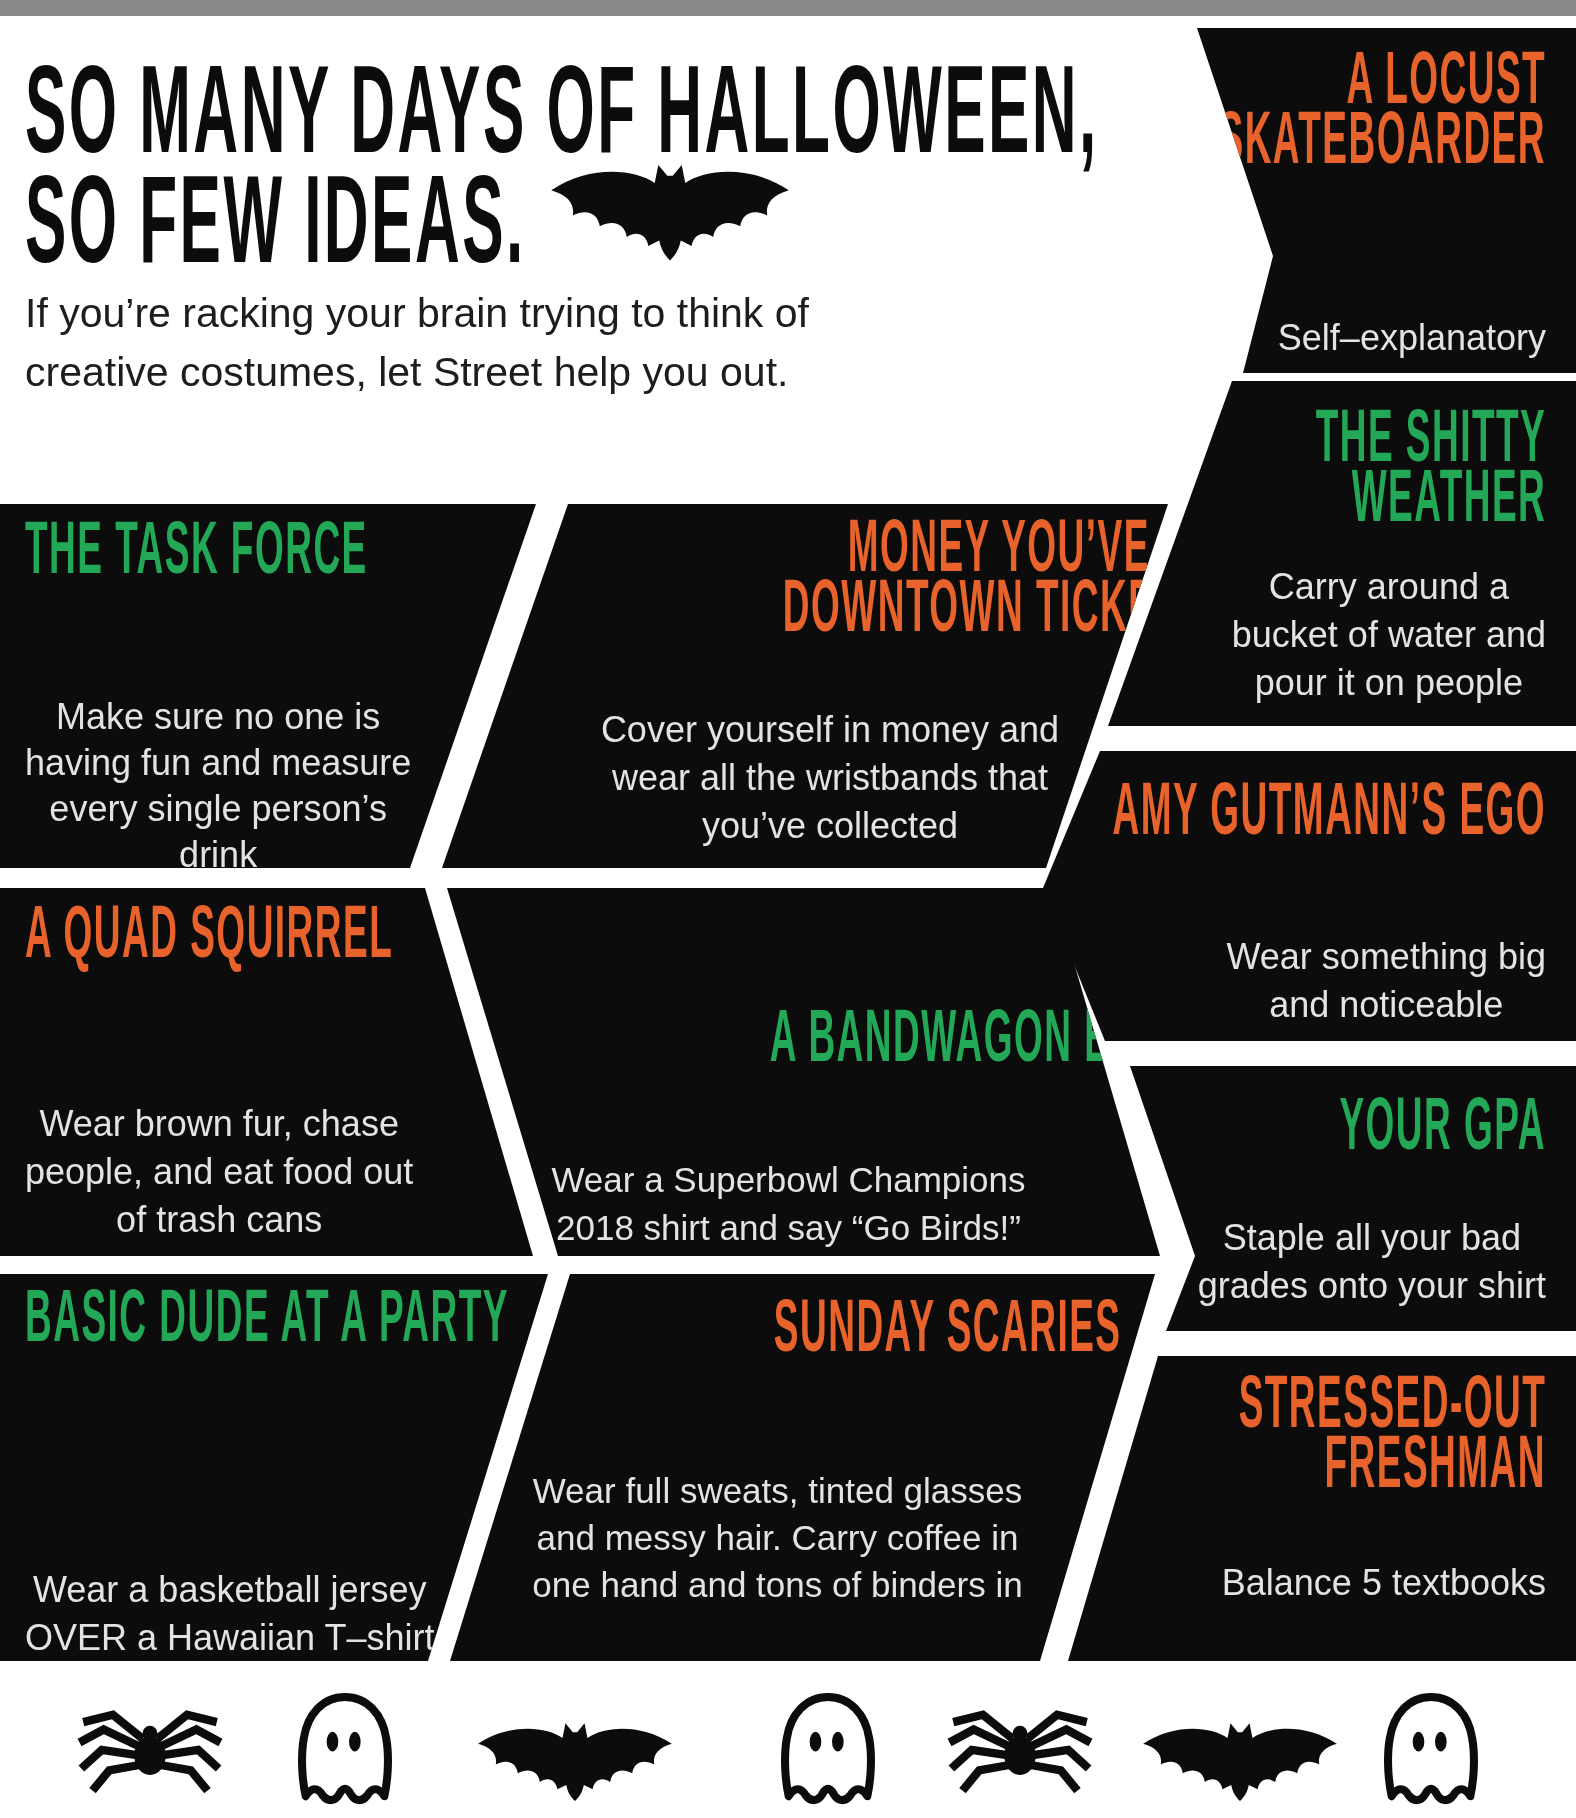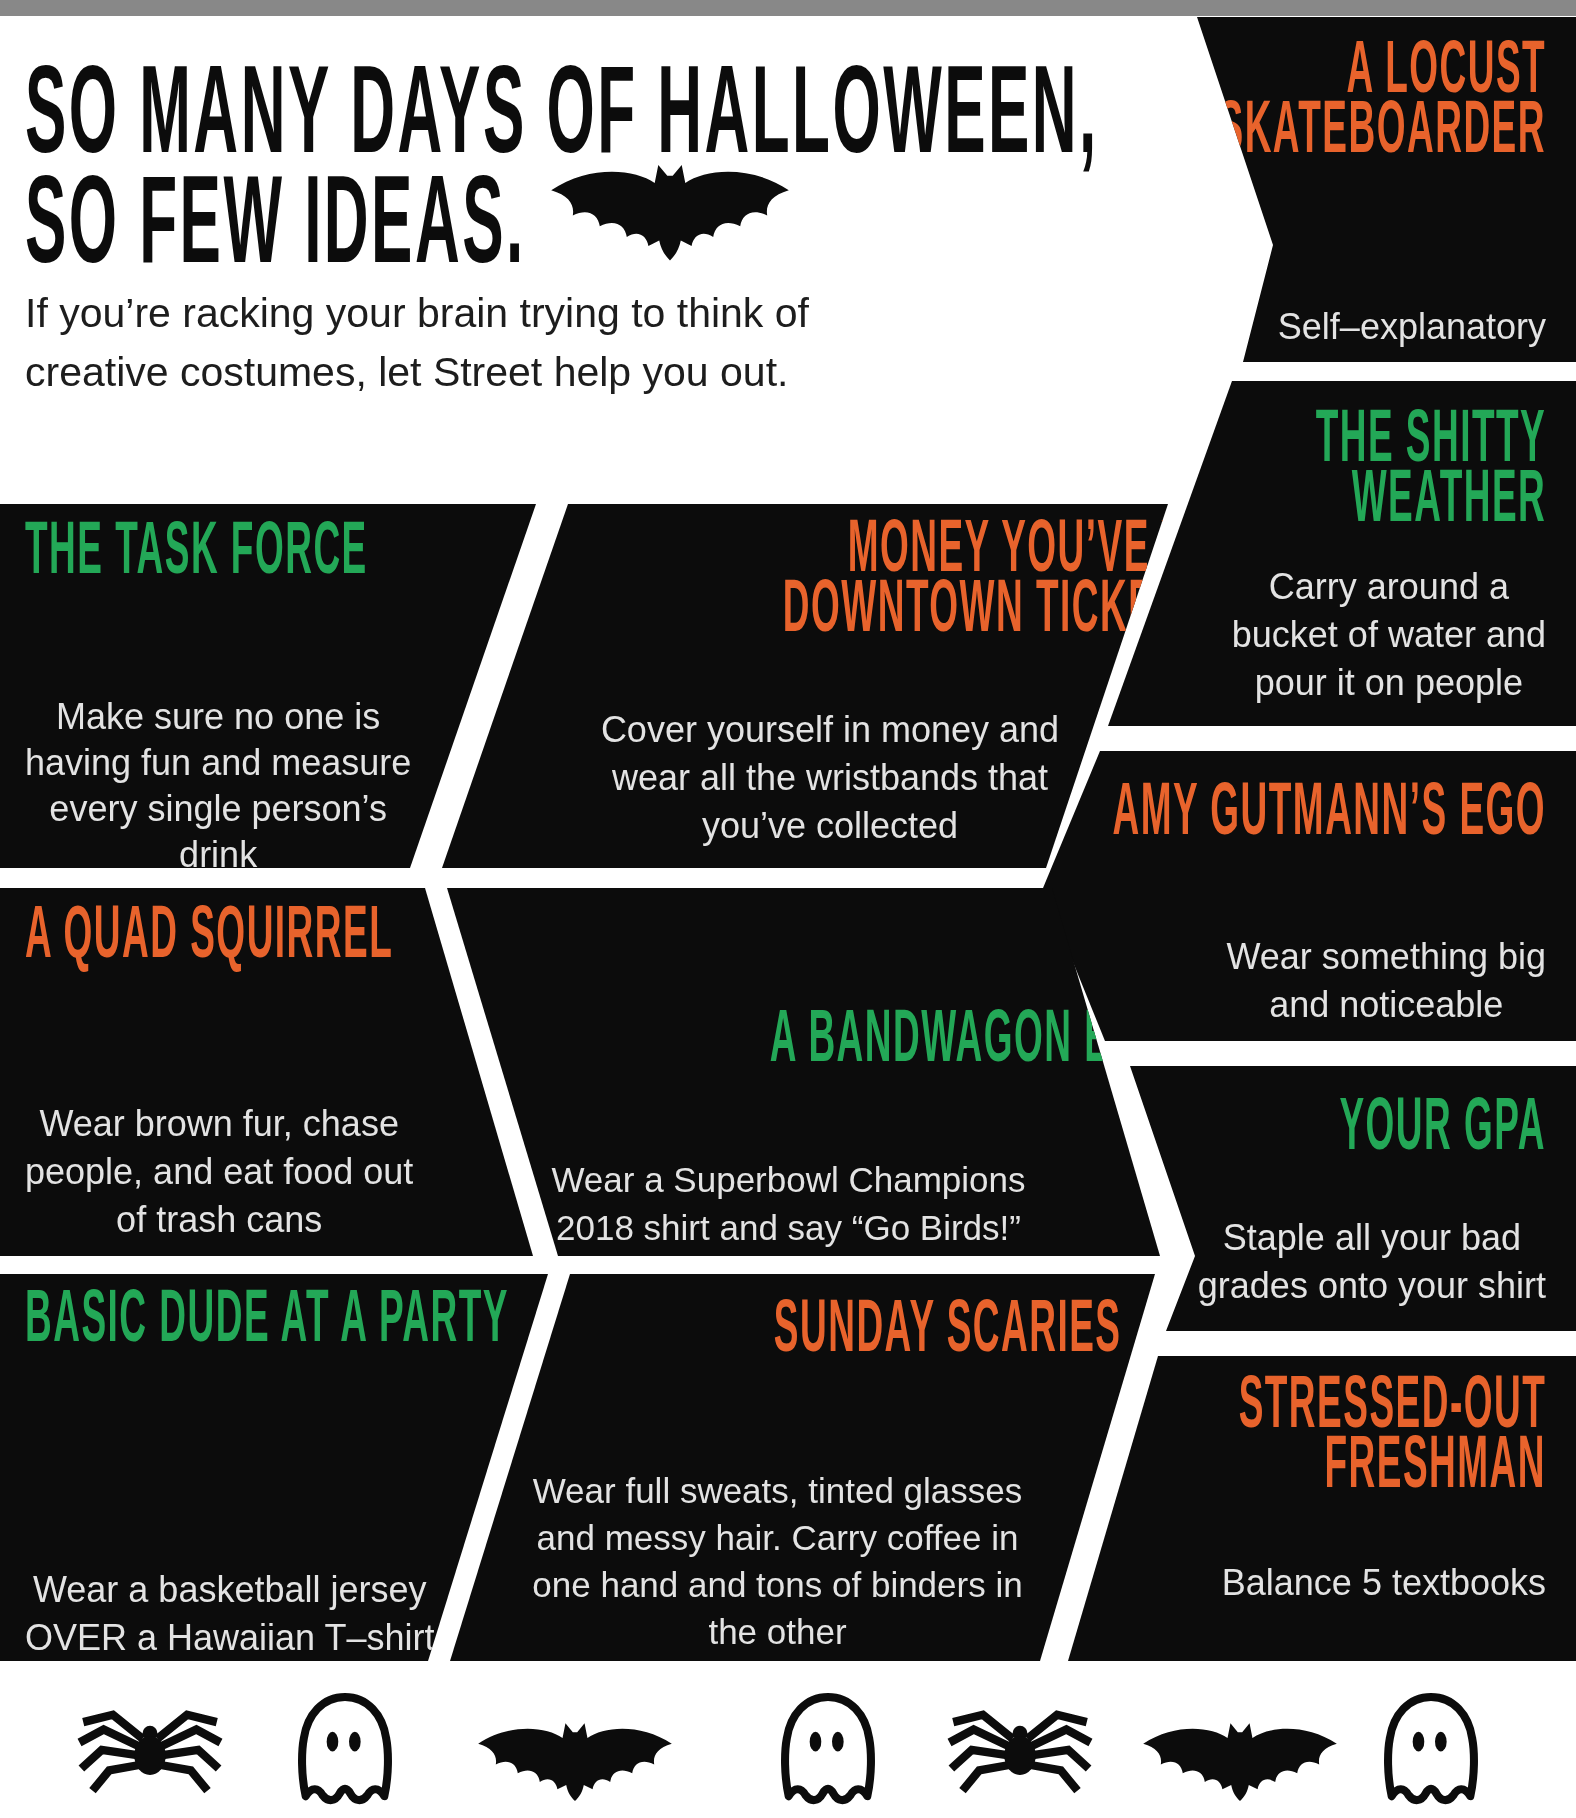--- a/index.html
+++ b/index.html
@@ -22,21 +22,21 @@
   
   .panel{position:absolute;background:var(--panel);}
   .ptitle{position:absolute;margin:0;font-weight:bold;font-size:74px;}
   .ptitle .tl{display:block;line-height:60px;white-space:nowrap;}
   .ptitle.al{text-align:left;} .ptitle.ac{text-align:center;} .ptitle.ar{text-align:right;}
   .c-orange{color:var(--orange);} .c-green{color:var(--green);}
   .pbody{position:absolute;color:var(--body_text);font-size:36px;line-height:48px;}
   .pbody.al{text-align:center;} .pbody.ac{text-align:center;} .pbody.ar{text-align:center;}
   .bl{white-space:nowrap;}
   
-  .p0{left:1197px;top:1px;width:379px;height:404px;clip-path:polygon(0px 0px,379px 0px,379px 345px,46px 345px,76px 228px);}
+  .p0{left:1197px;top:12px;width:379px;height:404px;clip-path:polygon(0px 0px,379px 0px,379px 345px,46px 345px,76px 228px);}
   .p0 .ptitle{right:30px;top:20px;} .p0 .pbody{right:30px;top:286px;}
   .p1{left:1108px;top:365px;width:468px;height:345px;clip-path:polygon(124px 0px,468px 0px,468px 345px,0px 345px);}
   .p1 .ptitle{right:30px;top:25px;} .p1 .pbody{right:30px;top:182px;}
   .p2{left:1043px;top:735px;width:533px;height:290px;clip-path:polygon(57px 0px,533px 0px,533px 290px,62px 290px,0px 137px);}
   .p2 .ptitle{right:30px;top:28px;} .p2 .pbody{right:30px;top:182px;}
   .p3{left:1130px;top:1050px;width:446px;height:265px;clip-path:polygon(0px 0px,446px 0px,446px 265px,36px 265px,65px 190px);}
   .p3 .ptitle{right:30px;top:28px;} .p3 .pbody{right:30px;top:148px;}
   .p4{left:1068px;top:1340px;width:508px;height:305px;clip-path:polygon(90px 0px,508px 0px,508px 305px,0px 305px);}
   .p4 .ptitle{right:30px;top:16px;} .p4 .pbody{right:30px;top:203px;}
   
@@ -216,21 +216,20 @@
   </section>
 
   <section class="panel p10">
     <h2 class="ptitle ac c-orange">
       <span class="tl"><span class="cond">SUNDAY SCARIES</span></span>
     </h2>
     <div class="pbody ac">
       <div class="bl">Wear full sweats, tinted glasses</div>
       <div class="bl">and messy hair. Carry coffee in</div>
       <div class="bl">one hand and tons of binders in</div>
-      <div class="bl">the other</div>
     </div>
   </section>
 
   <div>
     <svg class="icon fi1">
         <use href="#sym-spider"></use>
       </svg>
     <svg class="icon fi2">
         <use href="#sym-ghost"></use>
       </svg>

